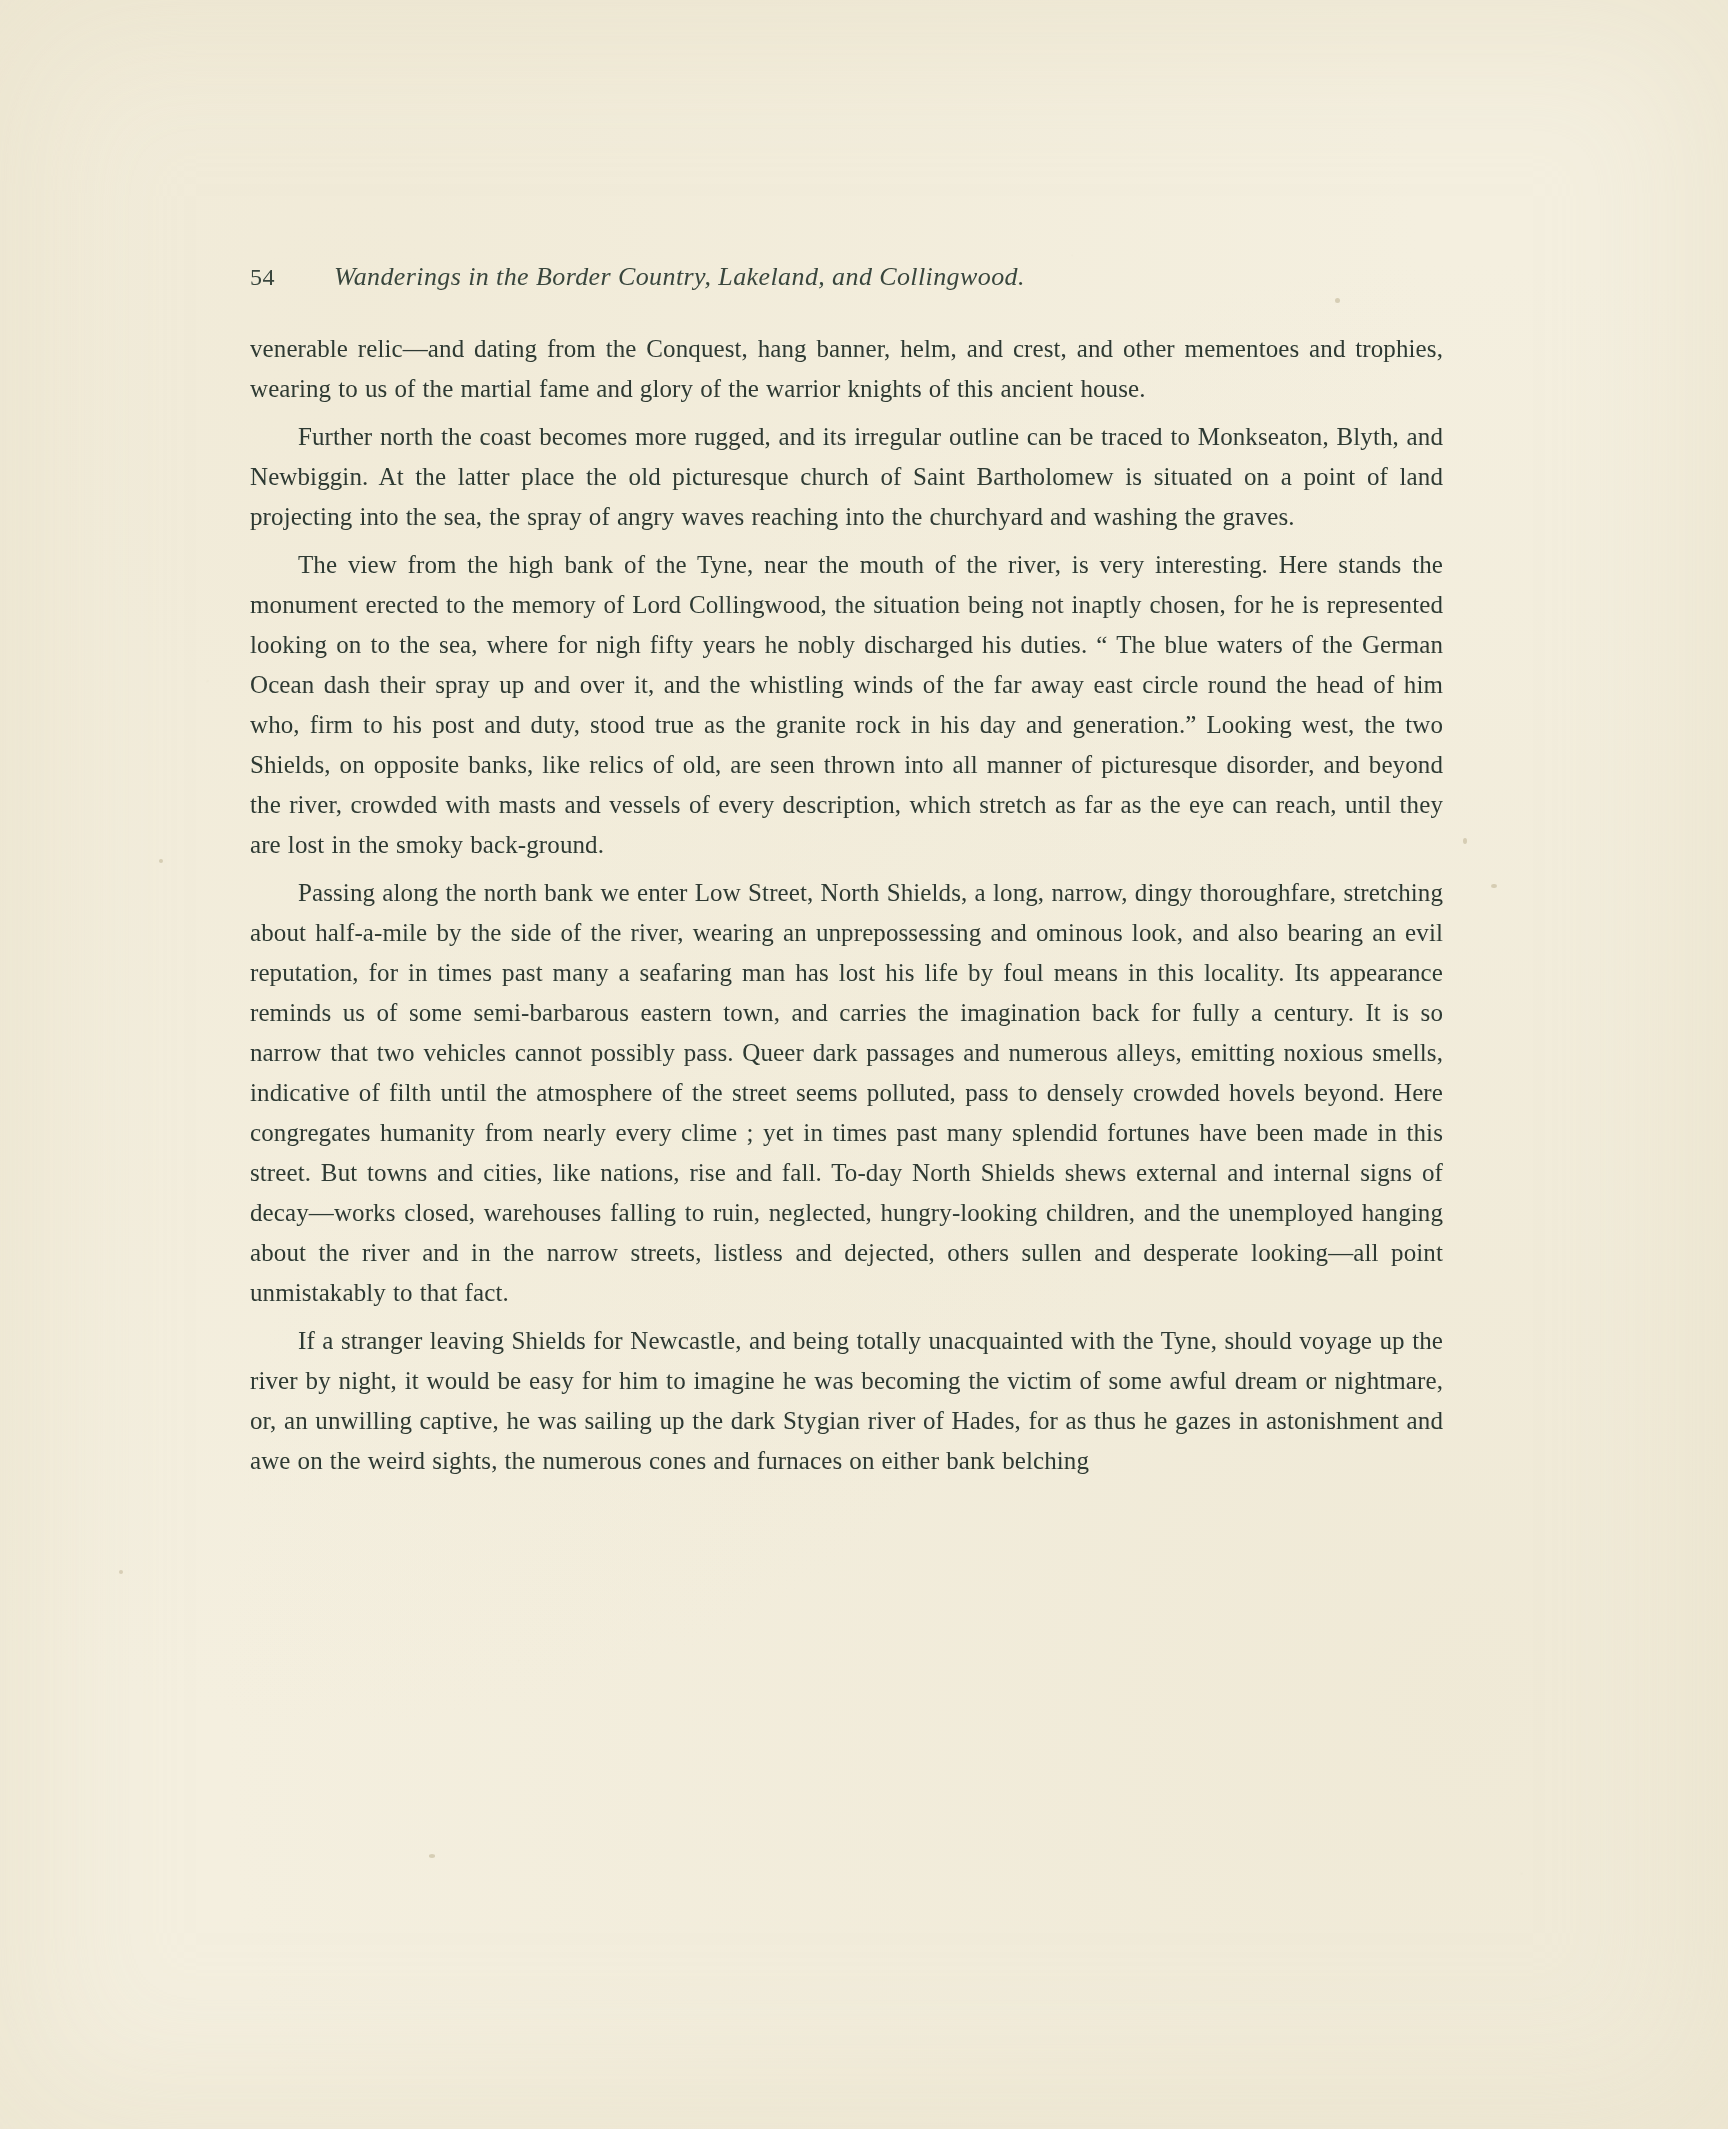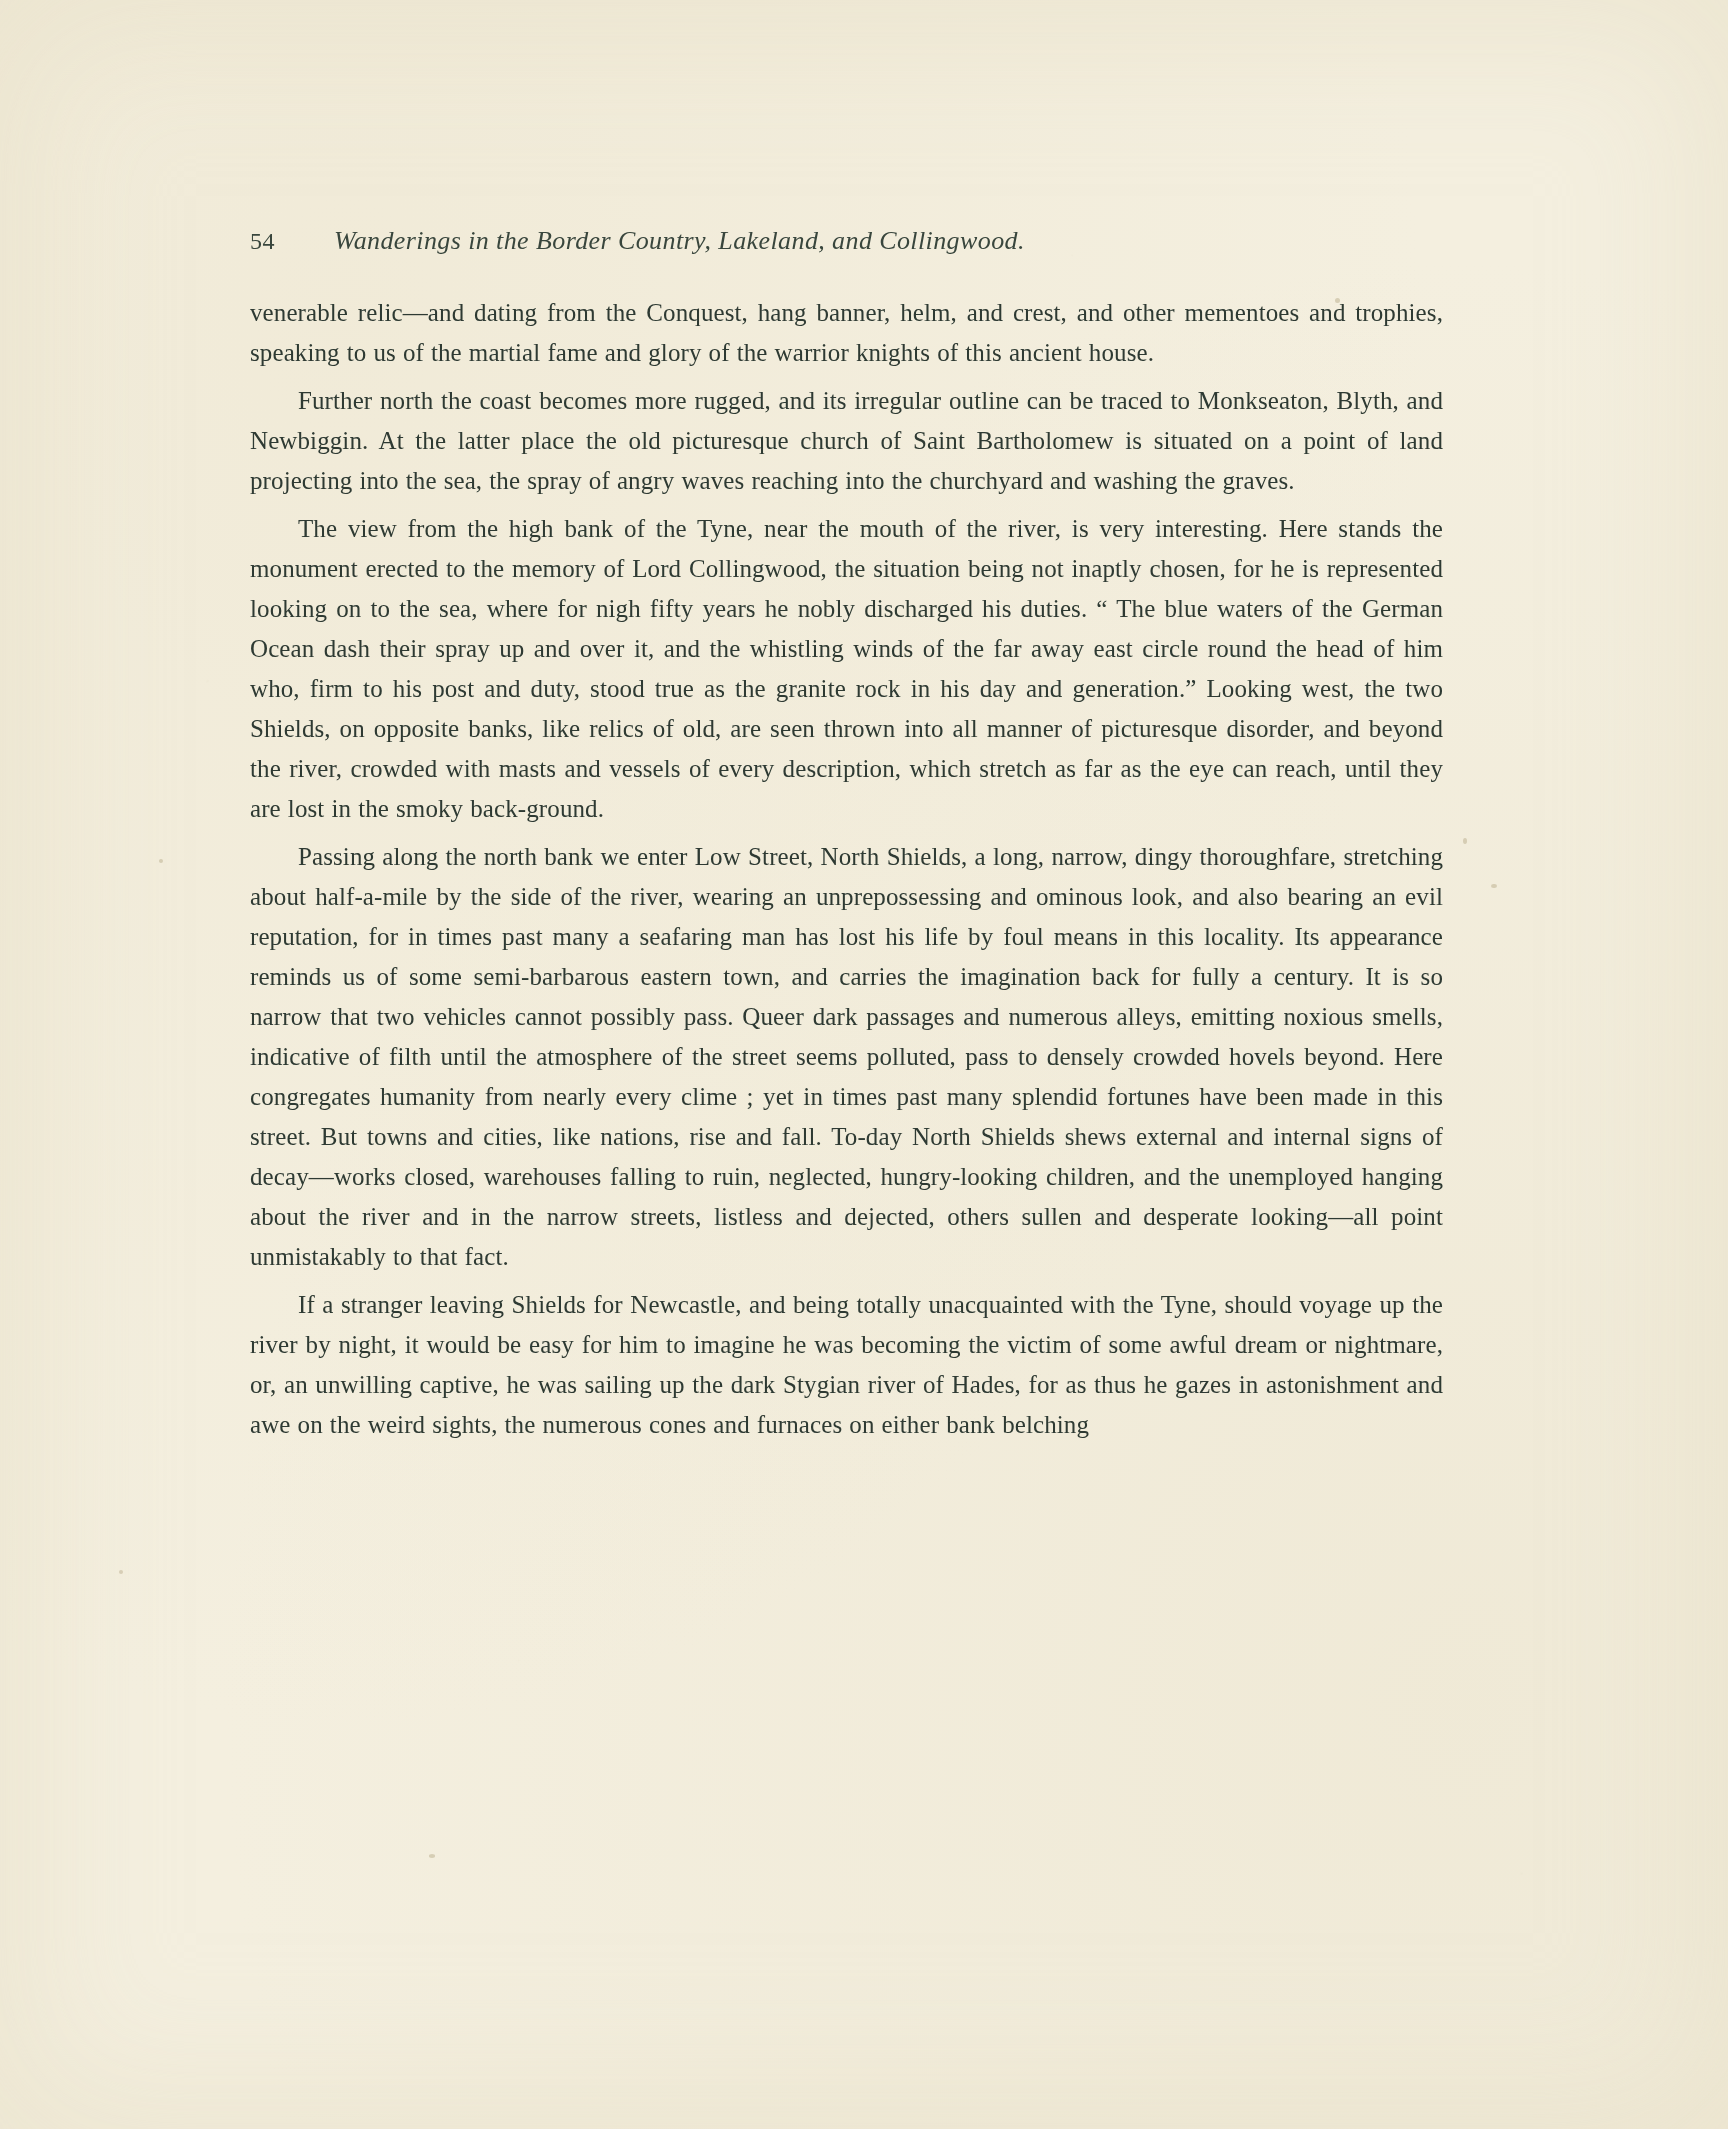--- a/index.html
+++ b/index.html
@@ -36,20 +36,21 @@
     left: 250px;
     top: 226px;
     width: 1193px;
   }
   .running-head {
     display: flex;
     align-items: baseline;
     gap: 0;
     margin-bottom: 37px;
     color: #39463d;
+    margin-top: 36px;
   }
   .folio {
     font-size: 24px;
     letter-spacing: 0.4px;
     width: 84px;
     flex: none;
     font-family: "Liberation Serif", serif;
   }
   .head-title {
     font-style: italic;
@@ -101,21 +102,21 @@
   <div class="speck" style="left:119px; top:1570px; width:4.3px; height:4.3px;"></div>
 
   <div class="content">
 
     <div class="running-head">
       <span class="folio">54</span>
       <span class="head-title">Wanderings in the Border Country, Lakeland, and Collingwood.</span>
     </div>
 
     <div class="body-text">
-      <p>venerable relic—and dating from the Conquest, hang banner, helm, and crest, and other mementoes and trophies, speaking to us of the martial fame and glory of the warrior knights of this ancient house.</p>
+      <p>venerable relic—and dating from the Conquest, hang banner, helm, and crest, and other mementoes and trophies, wearing to us of the martial fame and glory of the warrior knights of this ancient house.</p>
       <p class="indent">Further north the coast becomes more rugged, and its irregular outline can be traced to Monkseaton, Blyth, and Newbiggin.   At the latter place the old picturesque church of Saint Bartholomew is situated on a point of land projecting into the sea, the spray of angry waves reaching into the churchyard and washing the graves.</p>
       <p class="indent">The view from the high bank of the Tyne, near the mouth of the river, is very interesting.   Here stands the monument erected to the memory of Lord Collingwood, the situation being not inaptly chosen, for he is represented looking on to the sea, where for nigh fifty years he nobly discharged his duties.   “ The blue waters of the German Ocean dash their spray up and over it, and the whistling winds of the far away east circle round the head of him who, firm to his post and duty, stood true as the granite rock in his day and generation.”   Looking west, the two Shields, on opposite banks, like relics of old, are seen thrown into all manner of picturesque disorder, and beyond the river, crowded with masts and vessels of every description, which stretch as far as the eye can reach, until they are lost in the smoky back-ground.</p>
       <p class="indent">Passing along the north bank we enter Low Street, North Shields, a long, narrow, dingy thoroughfare, stretching about half-a-mile by the side of the river, wearing an unprepossessing and ominous look, and also bearing an evil reputation, for in times past many a seafaring man has lost his life by foul means in this locality.   Its appearance reminds us of some semi-barbarous eastern town, and carries the imagination back for fully a century.   It is so narrow that two vehicles cannot possibly pass. Queer dark passages and numerous alleys, emitting noxious smells, indicative of filth until the atmosphere of the street seems polluted, pass to densely crowded hovels beyond.   Here congregates humanity from nearly every clime ; yet in times past many splendid fortunes have been made in this street.   But towns and cities, like nations, rise and fall.   To-day North Shields shews external and internal signs of decay—works closed, warehouses falling to ruin, neglected, hungry-looking children, and the unemployed hanging about the river and in the narrow streets, listless and dejected, others sullen and desperate looking—all point unmistakably to that fact.</p>
       <p class="indent">If a stranger leaving Shields for Newcastle, and being totally unacquainted with the Tyne, should voyage up the river by night, it would be easy for him to imagine he was becoming the victim of some awful dream or nightmare, or, an unwilling captive, he was sailing up the dark Stygian river of Hades, for as thus he gazes in astonishment and awe on the weird sights, the numerous cones and furnaces on either bank belching</p>
     </div>
 
   </div>
 
   <div class="edge-shade"></div>
 </div>

